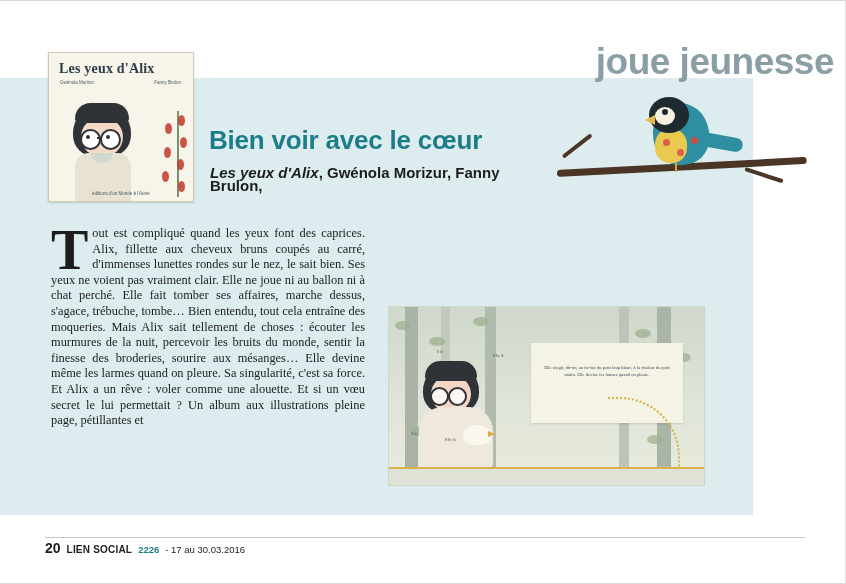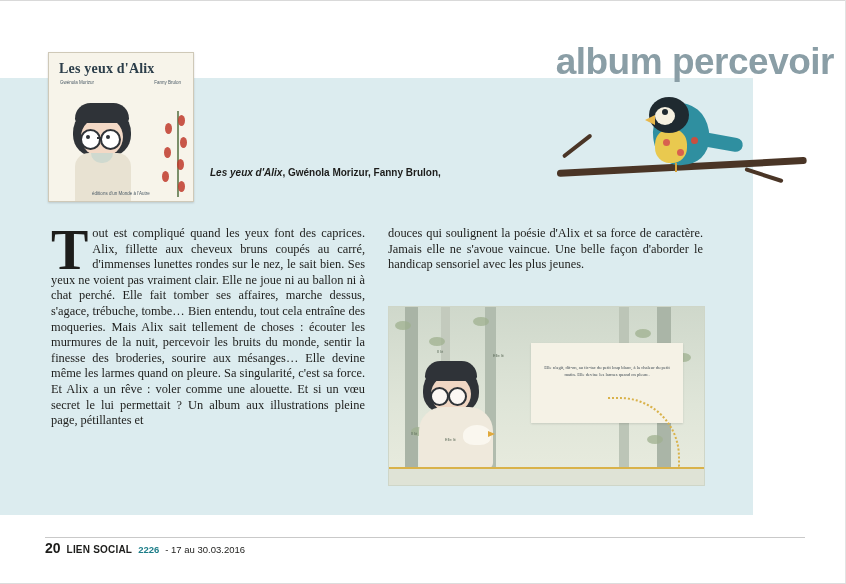--- a/index.html
+++ b/index.html
@@ -202,21 +202,21 @@
     color: #1c7d88;
     letter-spacing: -0.2px;
   }
 
   
   .credits {
     position: absolute;
     left: 210px;
     top: 166px;
     width: 330px;
-    font-size: 10px;
+    font-size: 15px;
     line-height: 13px;
     color: #1d1d1b;
   }
   .credits .italic { font-style: italic; font-weight: bold; }
   .credits .b { font-weight: bold; }
 
   
   .bird-wrap {
     position: absolute;
     left: 545px;
@@ -523,21 +523,21 @@
 
 <div class="page">
 
   <div class="edge-line-top"></div>
   <div class="edge-line-right"></div>
   <div class="edge-line-bottom"></div>
 
   <div class="tint-panel"></div>
   <div class="text-well"></div>
 
-  <div class="section-title">album percevoir</div>
+  <div class="section-title">joue jeunesse</div>
 
   <div class="cover">
     <div class="cover-title">Les yeux d'Alix</div>
     <div class="cover-sub-left">Gwénola Morizur</div>
     <div class="cover-sub-right">Fanny Brulon</div>
     <div class="cov-stem"></div>
     <div class="cov-leaf" style="right:8px;  top:62px;"></div>
     <div class="cov-leaf" style="right:21px; top:70px;"></div>
     <div class="cov-leaf" style="right:6px;  top:84px;"></div>
     <div class="cov-leaf" style="right:22px; top:94px;"></div>
@@ -550,20 +550,21 @@
     <div class="cov-glass l"></div>
     <div class="cov-glass r"></div>
     <div class="cov-glass-bridge"></div>
     <div class="cov-pupil l"></div>
     <div class="cov-pupil r"></div>
     <div class="cov-body"></div>
     <div class="cov-collar"></div>
     <div class="cover-pub">éditions d'un Monde à l'Autre</div>
   </div>
 
+  <h1 class="article-title">Bien voir avec le cœur</h1>
 
   <div class="credits">
     <span class="italic">Les yeux d'Alix</span><span class="b">, Gwénola Morizur, Fanny Brulon,</span><br>
   </div>
 
   <div class="bird-wrap">
     <div class="branch-twig"></div>
     <div class="branch-main"></div>
     <div class="branch-twig2"></div>
     <div class="bird-tail"></div>
@@ -576,23 +577,20 @@
     <div class="bird-cheek"></div>
     <div class="bird-eye"></div>
     <div class="bird-beak"></div>
     <div class="bird-foot"></div>
   </div>
 
   <div class="col col-left">
     <span class="dropcap">T</span><span>out est compliqué quand les yeux font des caprices. Alix, fillette aux cheveux bruns coupés au carré, d'immenses lunettes rondes sur le nez, le sait bien. Ses yeux ne voient pas vraiment clair. Elle ne joue ni au ballon ni à chat perché. Elle fait tomber ses affaires, marche dessus, s'agace, trébuche, tombe… Bien entendu, tout cela entraîne des moqueries. Mais Alix sait tellement de choses : écouter les murmures de la nuit, percevoir les bruits du monde, sentir la finesse des broderies, sourire aux mésanges… Elle devine même les larmes quand on pleure. Sa singularité, c'est sa force. Et Alix a un rêve : voler comme une alouette. Et si un vœu secret le lui permettait ? Un album aux illustrations pleine page, pétillantes et</span>
   </div>
 
-  <div class="col col-right">
-    <span>douces qui soulignent la poésie d'Alix et sa force de caractère. Jamais elle ne s'avoue vaincue. Une belle façon d'aborder le handicap sensoriel avec les plus jeunes.</span>
-  </div>
 
 
   <div class="photo">
     <div class="ph-sky"></div>
     <div class="ph-trunk t1"></div>
     <div class="ph-trunk t2"></div>
     <div class="ph-trunk t3"></div>
     <div class="ph-trunk t4"></div>
     <div class="ph-trunk t5"></div>
     <div class="ph-leaf" style="left:6px;  top:14px;"></div>

